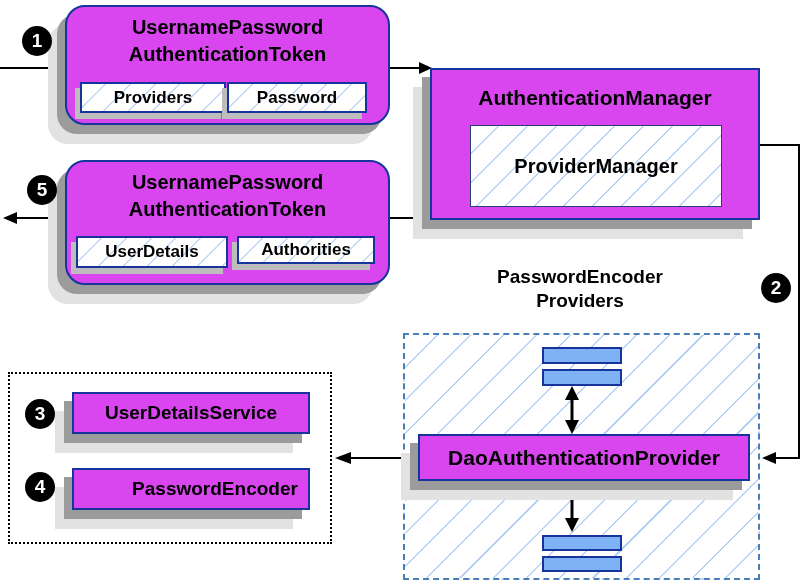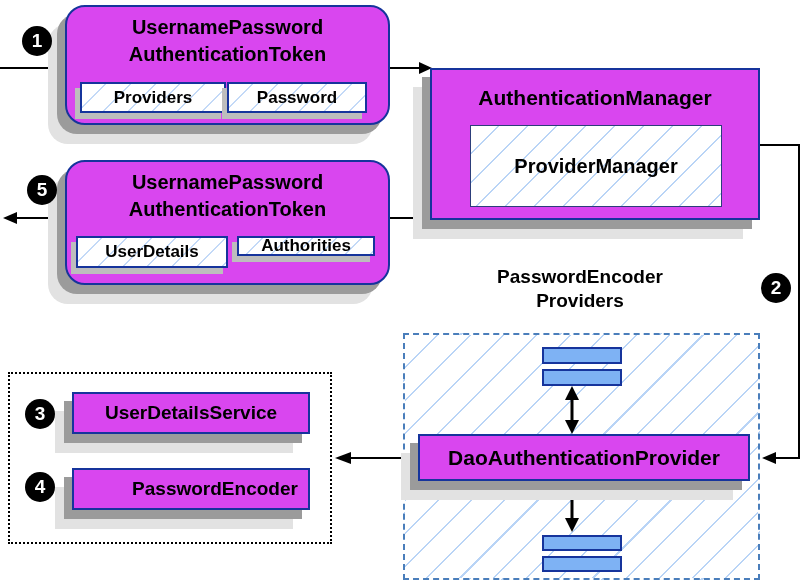--- a/index.html
+++ b/index.html
@@ -86,21 +86,21 @@
     <div style="position:absolute;left:0;right:0;top:16px;text-align:center;font-size:21px;">AuthenticationManager</div>
     <div class="hatch-inner center-flex" style="position:absolute;left:38px;top:55px;width:250px;height:80px;border:1.5px solid #2c3e7a;font-size:20px;">ProviderManager</div>
   </div>
 
   <div class="node blue rounded shadow2" style="left:65px;top:160px;width:325px;height:125px;">
     <div class="token-title">
       <div>UsernamePassword</div>
       <div>AuthenticationToken</div>
     </div>
     <div class="subbox shadow-sub" style="left:9px;top:74px;width:152px;height:32px;">UserDetails</div>
-    <div class="subbox shadow-sub" style="left:170px;top:74px;width:138px;height:20px;">Authorities</div>
+    <div class="subbox shadow-sub" style="left:170px;top:74px;width:138px;height:28px;">Authorities</div>
   </div>
 
   <div class="caption" style="left:460px;top:265px;width:240px;">
     <div>PasswordEncoder</div>
     <div>Providers</div>
   </div>
 
   <div class="group-dashed" style="left:403px;top:333px;width:357px;height:247px;"></div>
 
   <div class="bar" style="left:542px;top:347px;width:80px;height:17px;"></div>

